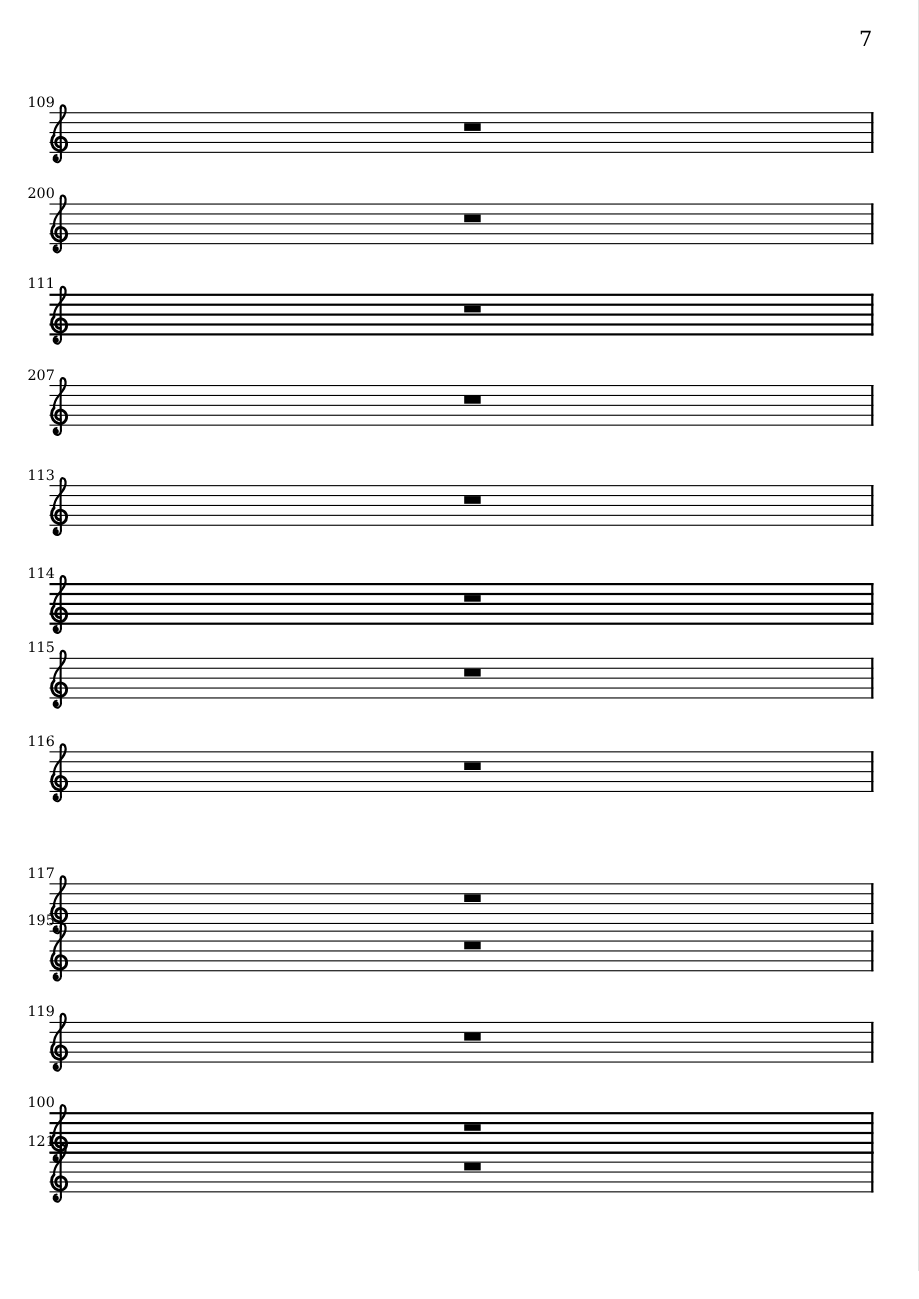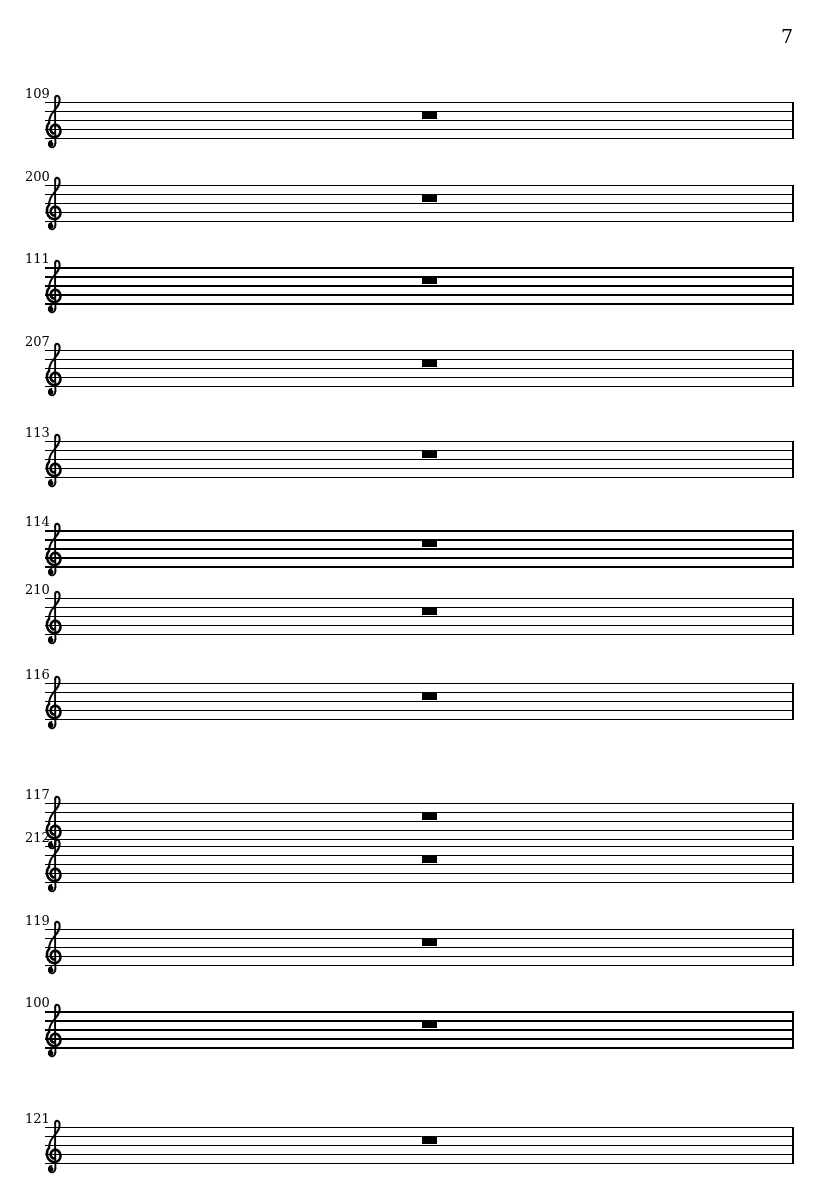--- a/index.html
+++ b/index.html
@@ -214,21 +214,21 @@
           </g>
           <circle cx="7.9" cy="51.3" r="2.5" fill="currentColor"></circle>
         </svg>
       </span>
       <span class="rest"></span>
       <span class="barline"></span>
     </div>
   </div>
 
   <div class="system" style="top: 585.02px;">
-    <div class="measure-number">210</div>
+    <div class="measure-number">115</div>
     <div class="staff">
       <div class="staff-line"></div>
       <div class="staff-line"></div>
       <div class="staff-line"></div>
       <div class="staff-line"></div>
       <div class="staff-line"></div>
       <span class="clef">
         <svg viewBox="0 0 22 58" xmlns="http://www.w3.org/2000/svg" aria-hidden="true">
           <g stroke="currentColor" fill="none" stroke-linecap="round">
             <path d="M12.4,50.5 C12.1,36 12.0,20 12.2,5.2" stroke-width="1.9"></path>
@@ -286,21 +286,21 @@
           </g>
           <circle cx="7.9" cy="51.3" r="2.5" fill="currentColor"></circle>
         </svg>
       </span>
       <span class="rest"></span>
       <span class="barline"></span>
     </div>
   </div>
 
   <div class="system" style="top: 833.03px;">
-    <div class="measure-number">212</div>
+    <div class="measure-number">195</div>
     <div class="staff">
       <div class="staff-line"></div>
       <div class="staff-line"></div>
       <div class="staff-line"></div>
       <div class="staff-line"></div>
       <div class="staff-line"></div>
       <span class="clef">
         <svg viewBox="0 0 22 58" xmlns="http://www.w3.org/2000/svg" aria-hidden="true">
           <g stroke="currentColor" fill="none" stroke-linecap="round">
             <path d="M12.4,50.5 C12.1,36 12.0,20 12.2,5.2" stroke-width="1.9"></path>
@@ -357,21 +357,21 @@
             <path d="M12.4,50.5 C12.4,53.8 9.1,55.7 6.7,53.4 C4.8,51.5 5.8,48.1 8.5,48.0" stroke-width="1.8"></path>
           </g>
           <circle cx="7.9" cy="51.3" r="2.5" fill="currentColor"></circle>
         </svg>
       </span>
       <span class="rest"></span>
       <span class="barline"></span>
     </div>
   </div>
 
-  <div class="system" style="top: 1114px;">
+  <div class="system" style="top: 1034px;">
     <div class="measure-number">121</div>
     <div class="staff">
       <div class="staff-line"></div>
       <div class="staff-line"></div>
       <div class="staff-line"></div>
       <div class="staff-line"></div>
       <div class="staff-line"></div>
       <span class="clef">
         <svg viewBox="0 0 22 58" xmlns="http://www.w3.org/2000/svg" aria-hidden="true">
           <g stroke="currentColor" fill="none" stroke-linecap="round">

